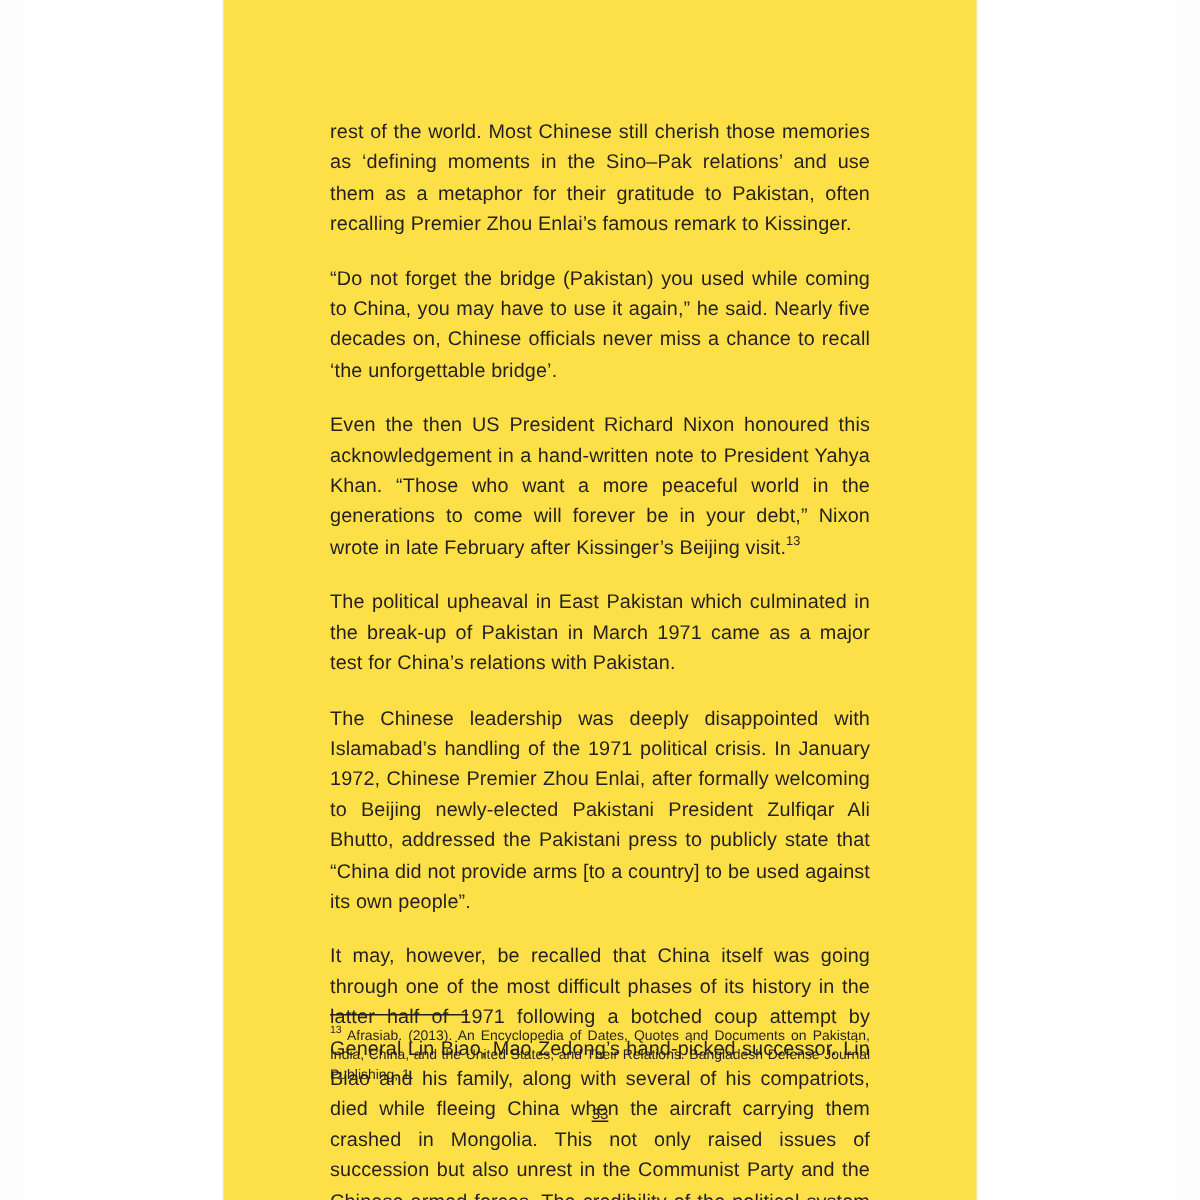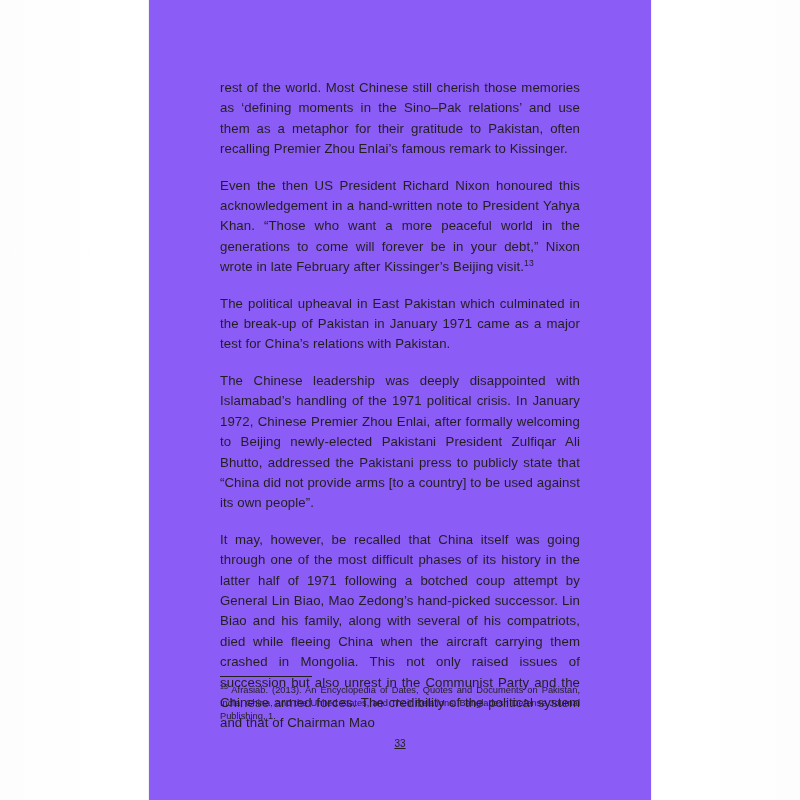--- a/index.html
+++ b/index.html
@@ -10,21 +10,21 @@
     width: 800px;
     height: 800px;
     background: #ffffff;
     font-family: "Liberation Sans", sans-serif;
     overflow: hidden;
   }
   .page {
     position: relative;
     width: 800px;
     height: 800px;
-    background: #8b5cf6;
+    background: #fde047;
   }
   
   .edge-left {
     position: absolute;
     top: 0;
     left: 0;
     width: 148px;
     height: 800px;
     background: linear-gradient(to right, #fdfdfd 0%, #ffffff 70%);
     border-right: 1px solid #f0f0f0;
@@ -98,22 +98,23 @@
 </head>
 <body>
 
 <div class="page">
 
   <div class="edge-left"></div>
   <div class="edge-right"></div>
 
   <div class="content">
     <p class="para">rest of the world. Most Chinese still cherish those memories as ‘defining moments in the Sino–Pak relations’ and use them as a metaphor for their gratitude to Pakistan, often recalling Premier Zhou Enlai’s famous remark to Kissinger.</p>
+    <p class="para">“Do not forget the bridge (Pakistan) you used while coming to China, you may have to use it again,” he said. Nearly five decades on, Chinese officials never miss a chance to recall ‘the unforgettable bridge’.</p>
     <p class="para"><span>Even the then US President Richard Nixon honoured this acknowledgement in a hand-written note to President Yahya Khan. “Those who want a more peaceful world in the generations to come will forever be in your debt,” Nixon wrote in late February after Kissinger’s Beijing visit.</span><sup class="fn">13</sup></p>
-    <p class="para">The political upheaval in East Pakistan which culminated in the break-up of Pakistan in January 1971 came as a major test for China’s relations with Pakistan.</p>
+    <p class="para">The political upheaval in East Pakistan which culminated in the break-up of Pakistan in March 1971 came as a major test for China’s relations with Pakistan.</p>
     <p class="para">The Chinese leadership was deeply disappointed with Islamabad’s handling of the 1971 political crisis. In January 1972, Chinese Premier Zhou Enlai, after formally welcoming to Beijing newly-elected Pakistani President Zulfiqar Ali Bhutto, addressed the Pakistani press to publicly state that “China did not provide arms [to a country] to be used against its own people”.</p>
     <p class="para">It may, however, be recalled that China itself was going through one of the most difficult phases of its history in the latter half of 1971 following a botched coup attempt by General Lin Biao, Mao Zedong’s hand-picked successor. Lin Biao and his family, along with several of his compatriots,   died while fleeing China when the aircraft carrying them crashed in Mongolia. This not only raised issues of succession but also unrest in the Communist Party and the Chinese armed forces. The credibility of the political system and that of Chairman Mao</p>
   </div>
 
   <div class="footnote-wrap">
     <div class="footnote-rule"></div>
     <p class="footnote"><sup class="fn">13</sup><span> Afrasiab. (2013). An Encyclopedia of Dates, Quotes and Documents on Pakistan, India, China, and the United States, and Their Relations. Bangladesh Defense Journal Publishing, 1.</span></p>
   </div>
 
   <div class="folio">33</div>

